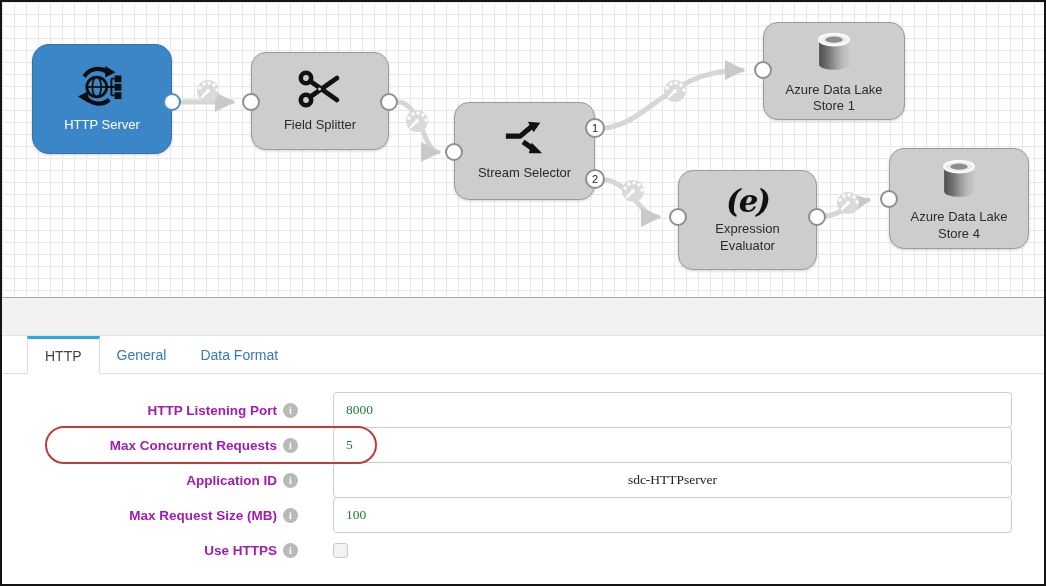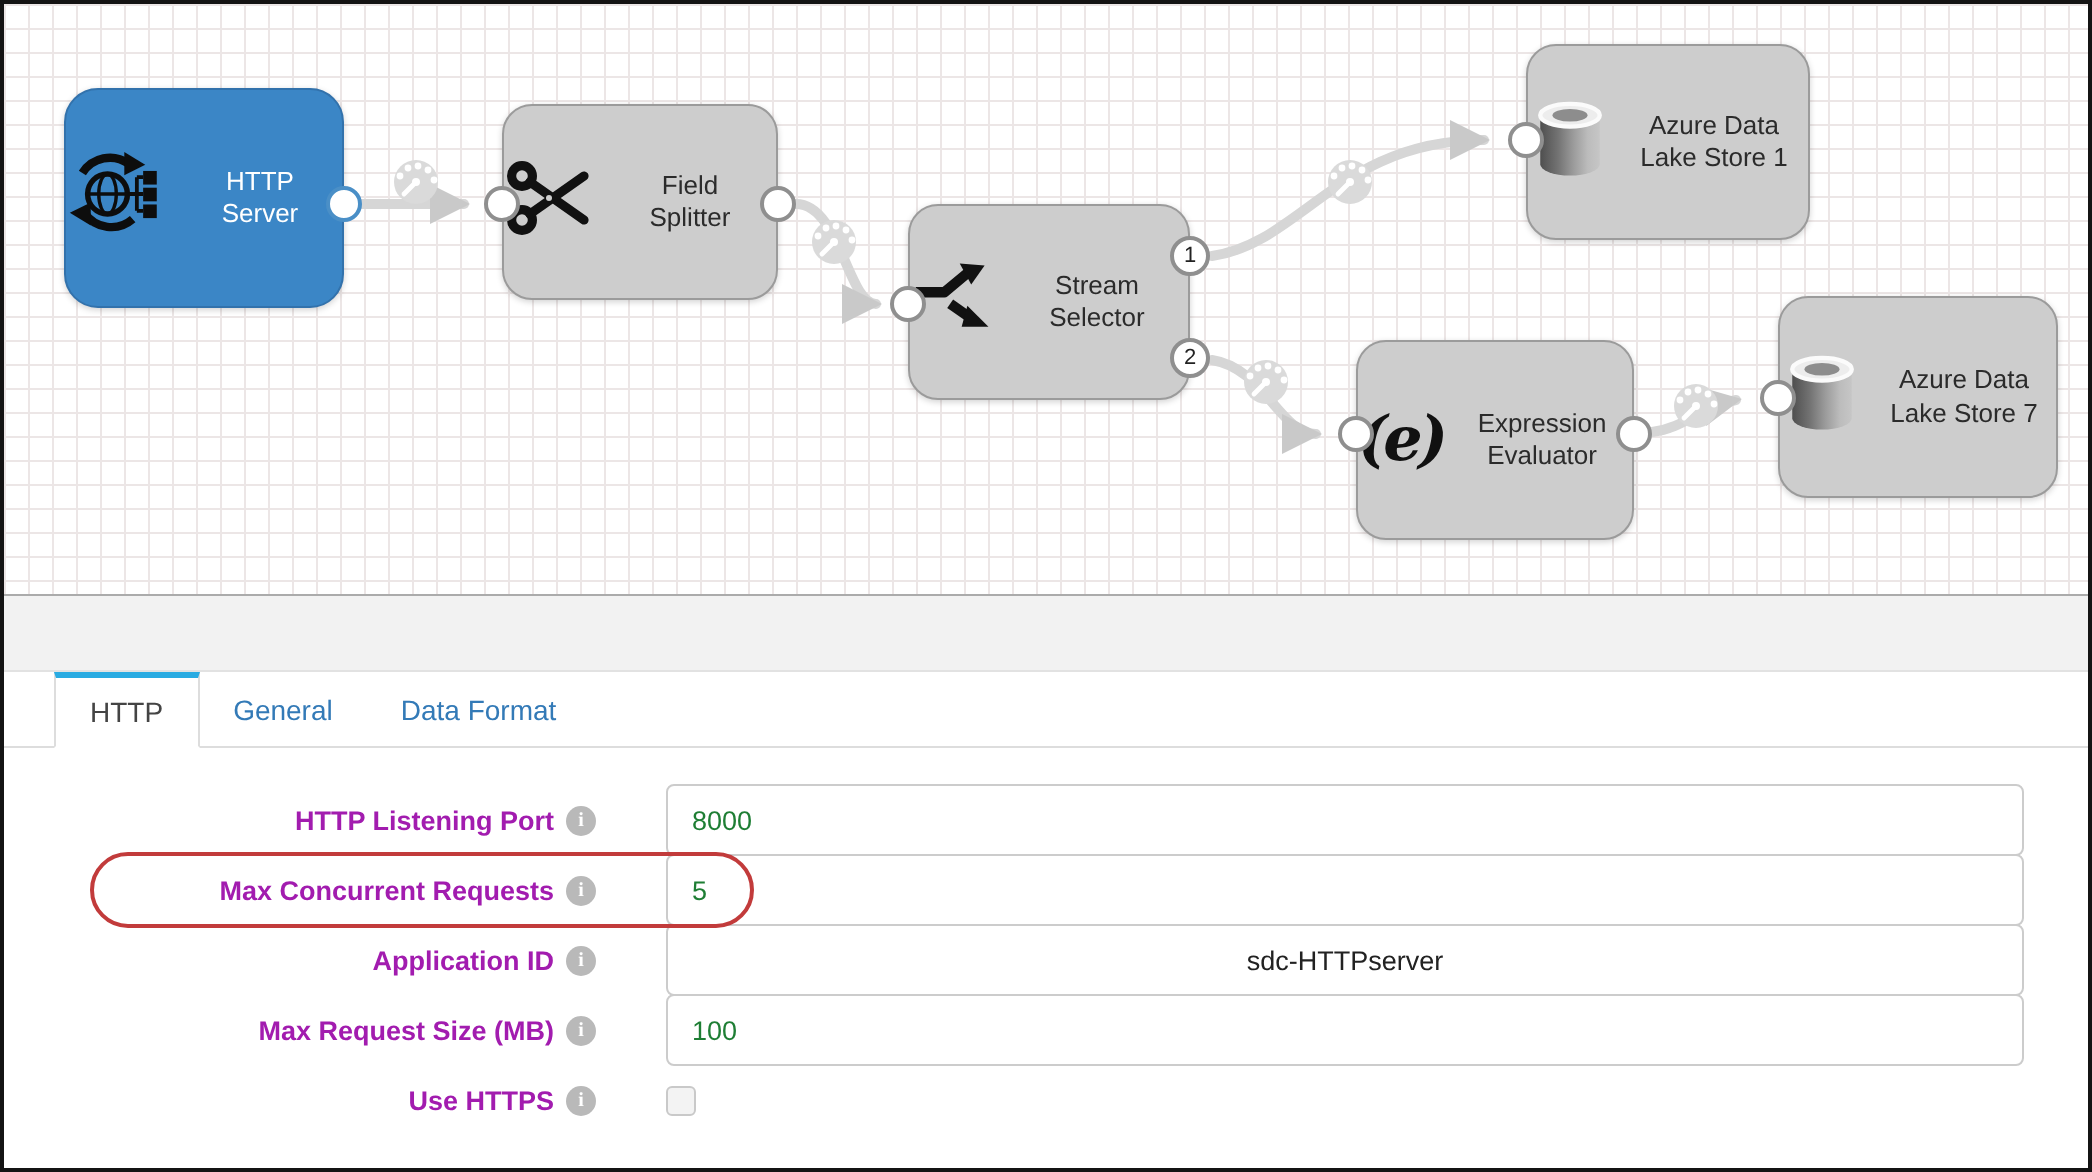--- a/index.html
+++ b/index.html
@@ -11,21 +11,21 @@
   
   .canvas {
     position:relative; width:100%; height:295px; background:#fff;
     background-image:
       linear-gradient(#ece6e6 1px, transparent 1px),
       linear-gradient(90deg, #ece6e6 1px, transparent 1px);
     background-size:12px 12px;
   }
   .links { position:absolute; inset:0; width:100%; height:100%; }
   .node {
-    position:absolute; border-radius:15px; display:flex; flex-direction:row;
+    position:absolute; border-radius:15px; display:flex; flex-direction:column;
     align-items:center; justify-content:center; gap:4px; text-align:center;
     box-shadow:0 1px 3px rgba(0,0,0,.18);
   }
   .node.gray { background:#cdcdcd; border:1px solid #9b9b9b; color:#2b2b2b; }
   .node.blue { background:#3B86C6; border:1px solid #3272AC; color:#fff; }
   .node-label { font-size:13px; line-height:1.25; padding:0 8px; }
   .expr-icon {
     font-family:"DejaVu Serif", serif; font-style:italic; font-weight:bold;
     font-size:31px; color:#111; letter-spacing:-2px; line-height:1;
   }
@@ -64,21 +64,21 @@
   }
   .field-label { font-weight:bold; font-size:13.5px; color:#a21caf; white-space:nowrap; }
   .info-icon {
     width:15px; height:15px; border-radius:50%; background:#b9b9b9; color:#fff;
     font-size:10px; font-weight:bold; font-family:"Liberation Serif", serif;
     display:flex; align-items:center; justify-content:center; flex:0 0 15px;
   }
   .input-cell { flex:1; margin-left:35px; display:flex; align-items:center; }
   input.text {
     width:100%; height:28px; border:1px solid #ccc; border-radius:4px;
-    padding:17px 12px; font-family:Liberation Sans, sans-serif; font-size:13.5px;
+    padding:17px 12px; font-family:Liberation Serif, serif; font-size:13.5px;
     color:#1E7E34; background:#fff;
   }
   input.text.dark { color:#222;text-align:center; }
   input.checkbox {
     appearance:none; -webkit-appearance:none; width:15px; height:15px;
     border:1px solid #c9c9c9; border-radius:3px; background:#f3f3f3; cursor:pointer;
   }
   .annotation {
     position:absolute; left:43px; top:424px; width:332px; height:38px;
     border:2px solid #C23B3B; border-radius:19px; pointer-events:none; z-index:5;
@@ -202,21 +202,21 @@
     </div>
 
     <div class="node gray" style="left:887px; top:146px; width:140px; height:101px;">
       <span>
         <svg viewBox="0 0 48 52" width="42" height="46">
           <path d="M7,13 v28 a17,6.5 0 0 0 34,0 v-28 z" fill="url(#cyl)"></path>
           <ellipse cx="24" cy="13" rx="17" ry="6.5" fill="#ededed" stroke="#fbfbfb" stroke-width="2.5"></ellipse>
           <ellipse cx="24" cy="13" rx="10" ry="3.6" fill="#8d8d8d"></ellipse>
         </svg>
       </span>
-      <div class="node-label">Azure Data Lake Store 7</div>
+      <div class="node-label">Azure Data Lake Store 4</div>
     </div>
 
     <div class="port blue-border" style="left:161px; top:91px;"></div>
     <div class="port" style="left:240px; top:91px;"></div>
     <div class="port" style="left:378px; top:91px;"></div>
     <div class="port" style="left:443px; top:141px;"></div>
     <div class="port numbered" style="left:583px; top:116px;">
       <span>1</span>
     </div>
     <div class="port numbered" style="left:583px; top:167px;">

